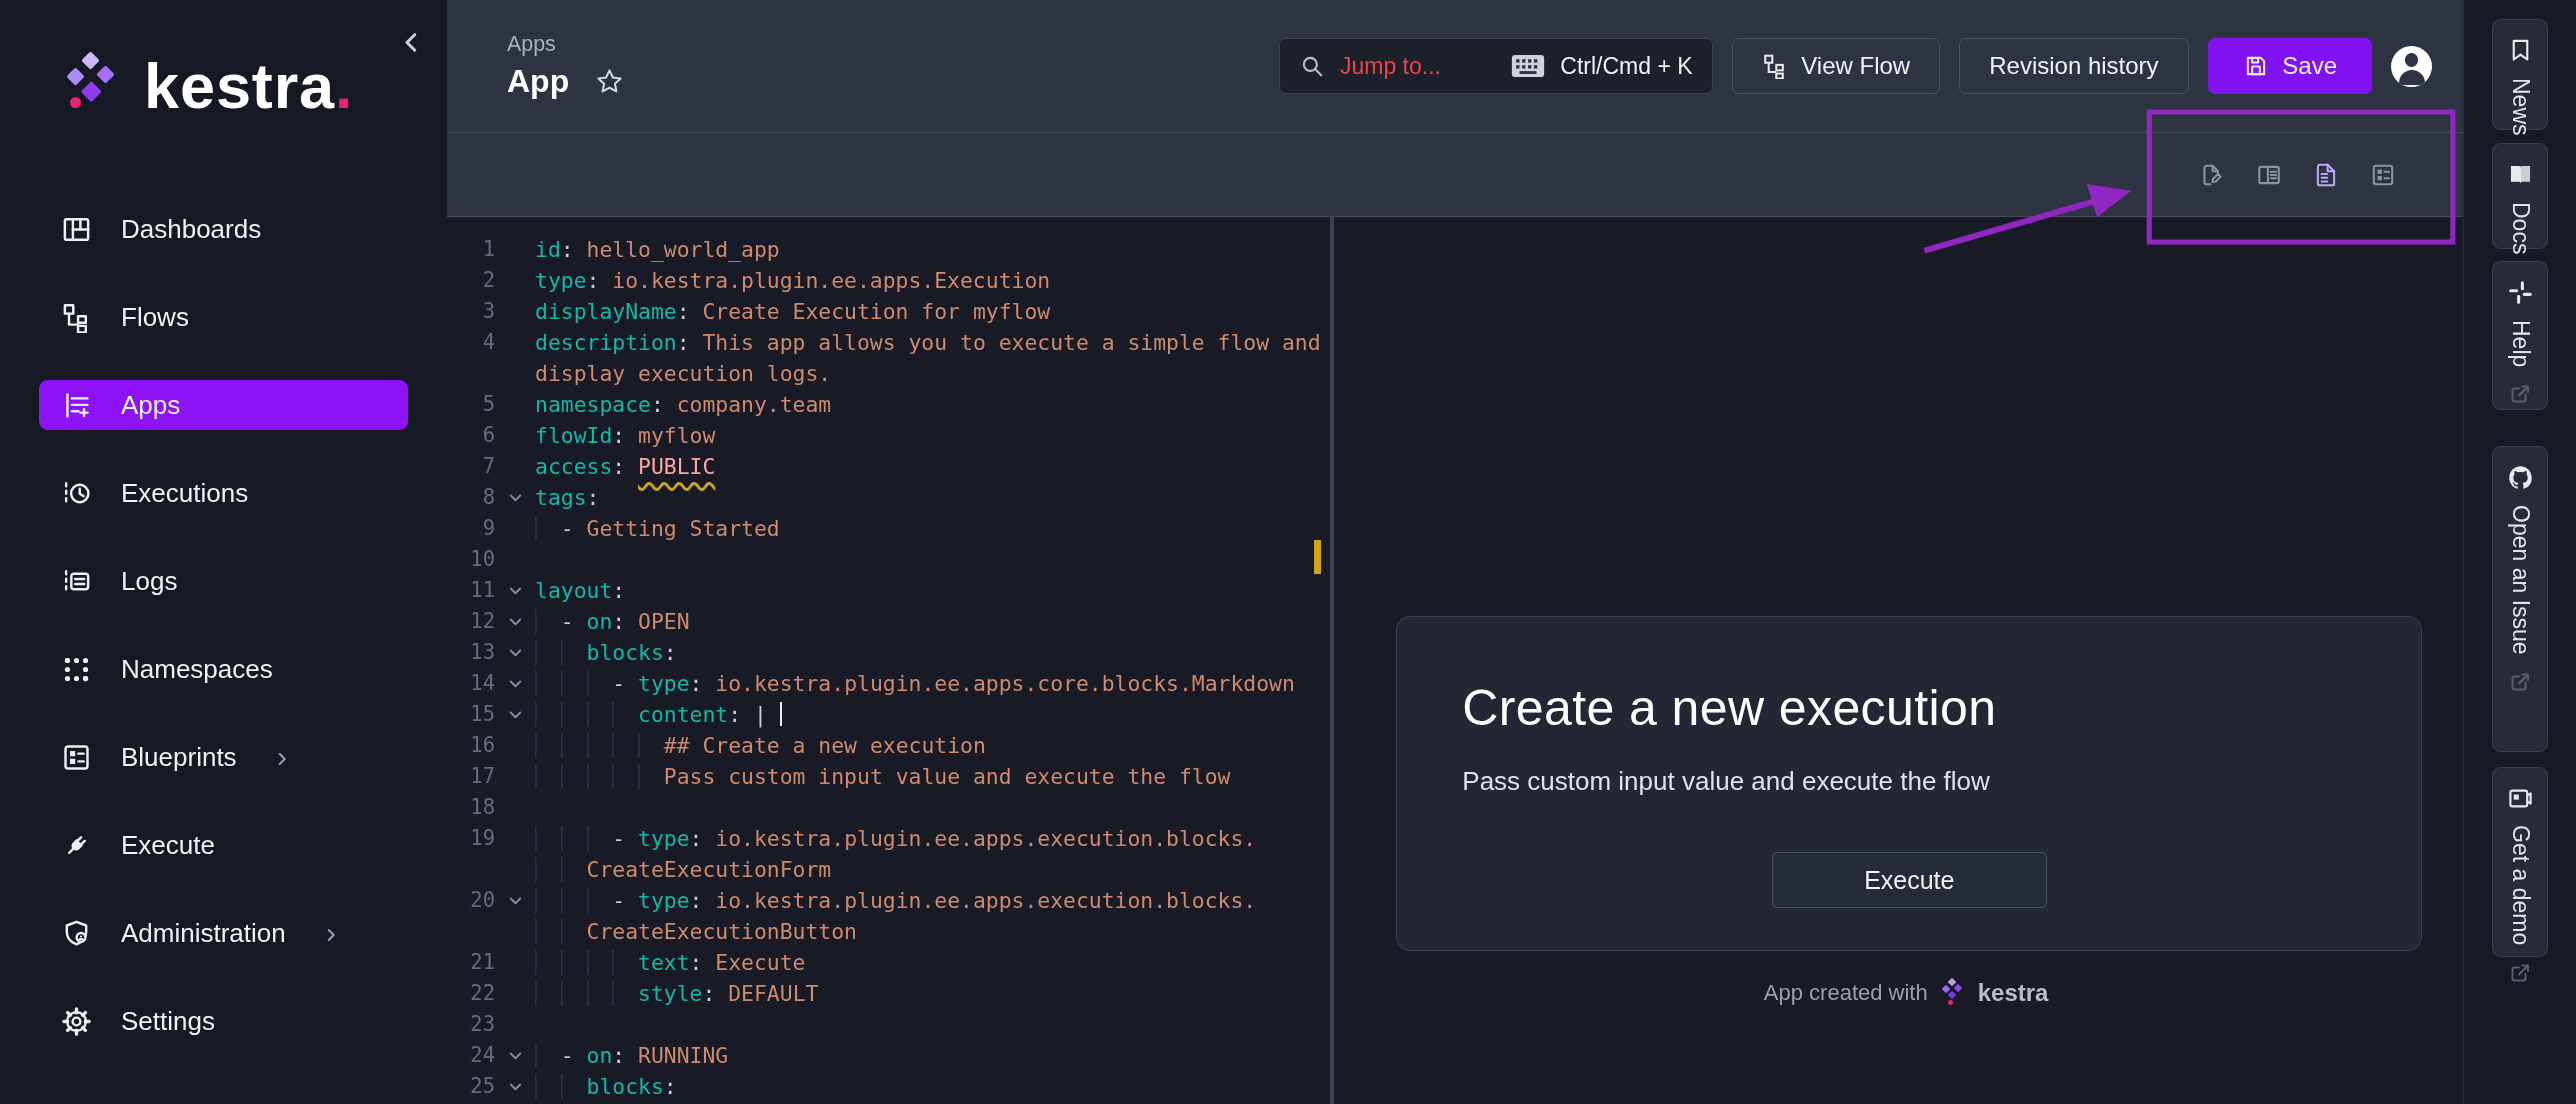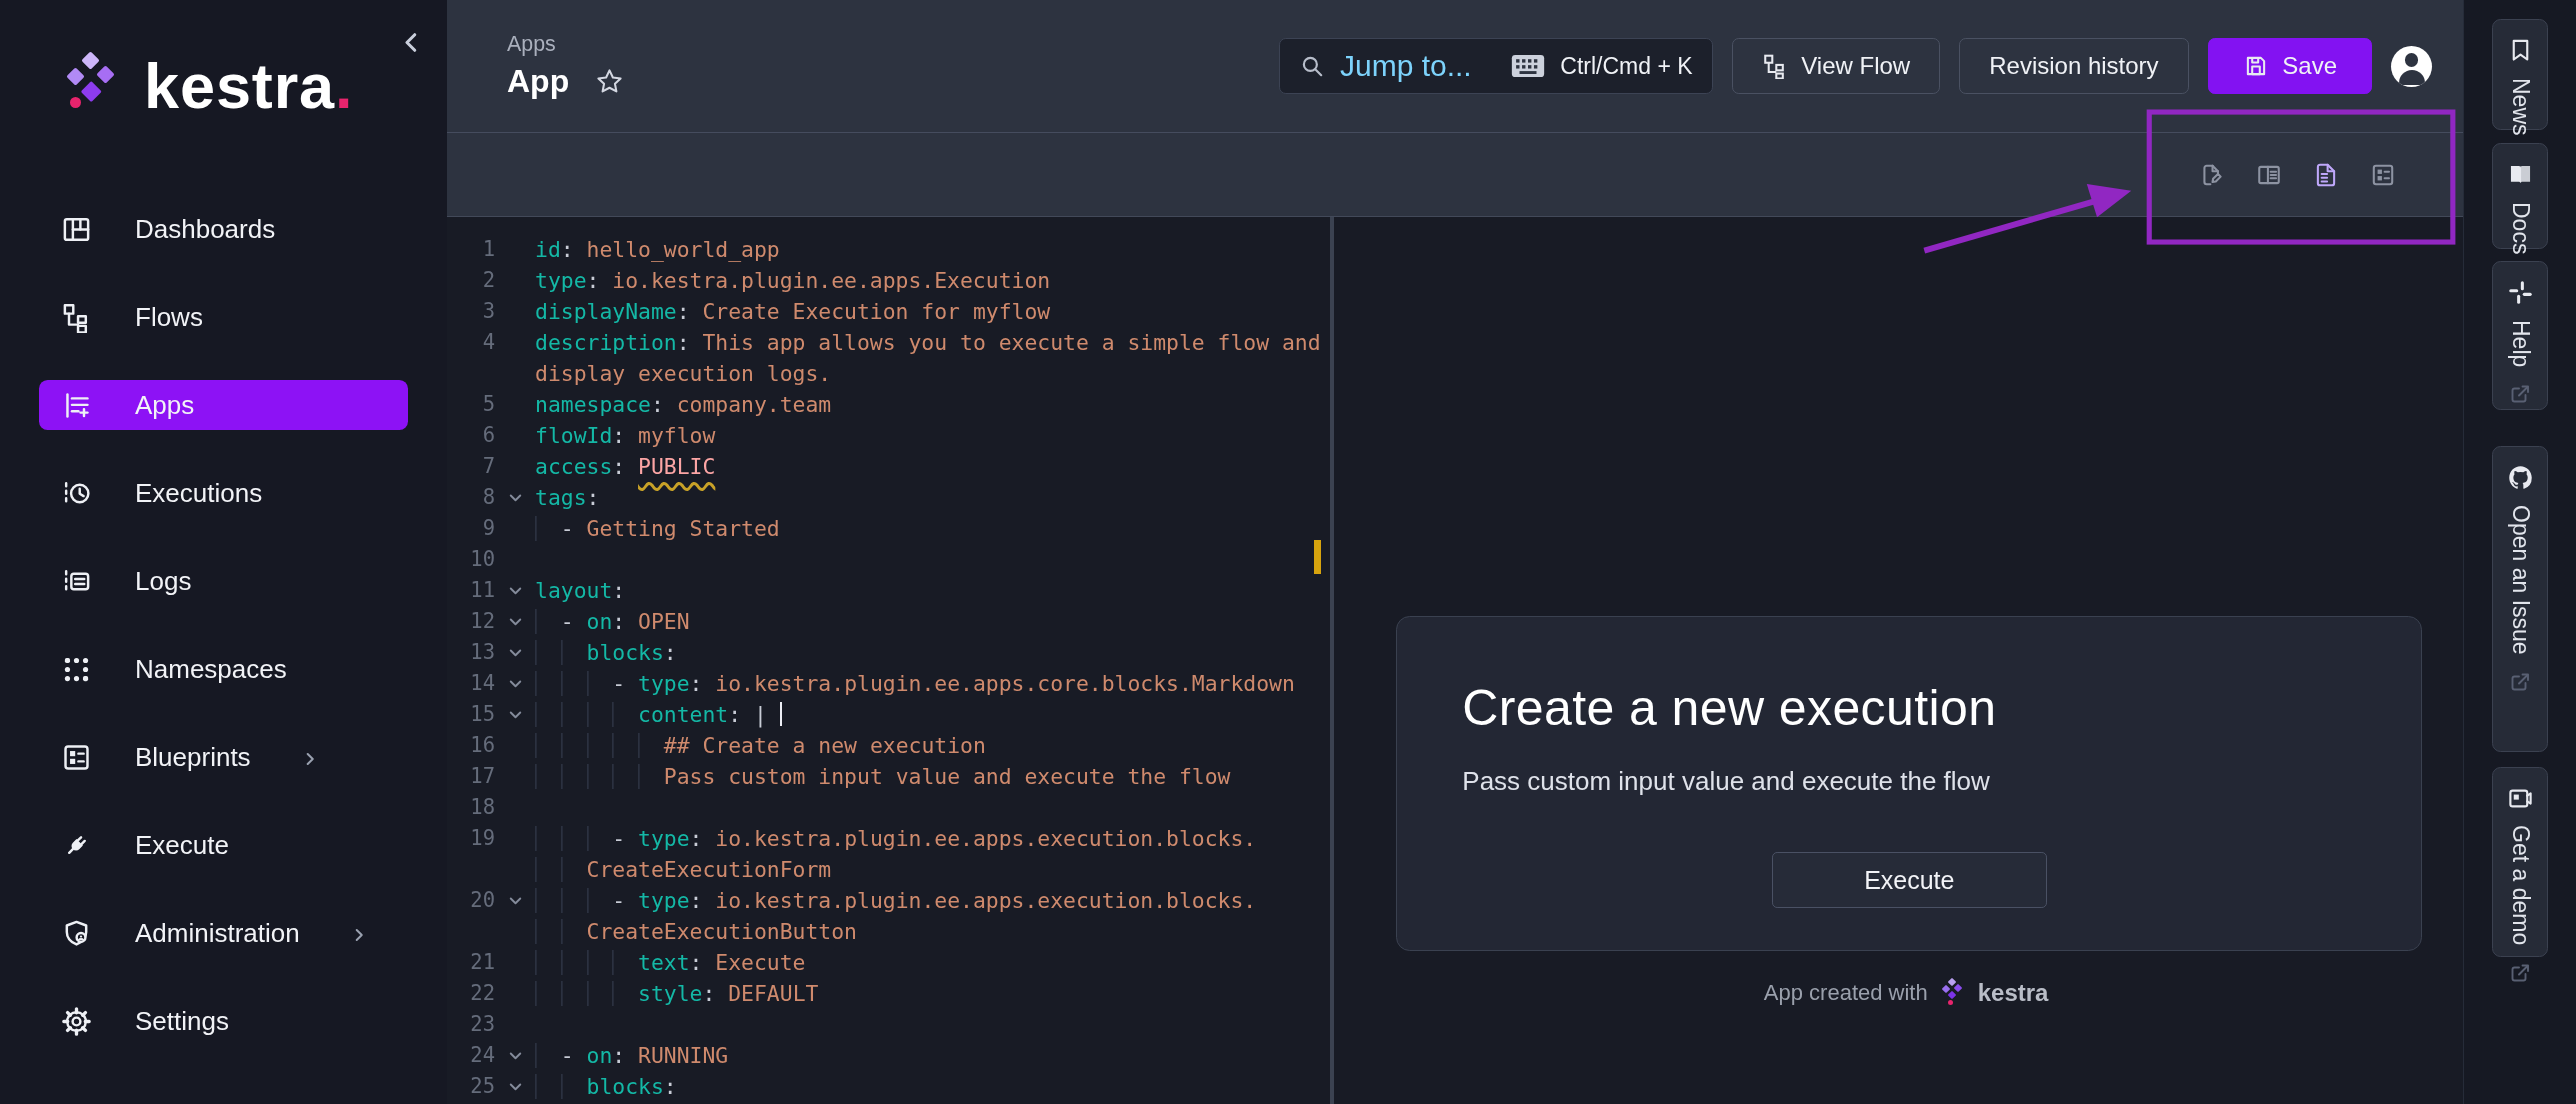--- a/index.html
+++ b/index.html
@@ -15,40 +15,40 @@
   .logo-mark i { position:absolute; display:block; }
   .dm { width:13px; height:13px; transform:rotate(45deg); border-radius:1.7px; }
   .d1 { left:24px; top:1.7px;  background:#cdb6f9; }
   .d2 { left:8.6px; top:17px; background:#b18af5; }
   .d3 { left:39px; top:15.4px; background:#a76ef3; }
   .d4 { left:24px; top:31px; width:14.5px; height:14.5px; background:#8d3cee; }
   .dot { left:10.3px; top:44px; width:11px; height:11px; border-radius:50%; background:#e8246d; }
   .logo-word { font-size:63px; font-weight:bold; color:#ffffff; letter-spacing:0.9px; }
   .logo-word em { font-style:normal; color:#e8246d; }
   .nav { margin-top:82px; padding:0 39px; display:flex; flex-direction:column; gap:38px; }
-  .nav-item { display:flex; align-items:center; gap:43px; height:50px; padding:0 22px; border-radius:8.6px; cursor:pointer; }
+  .nav-item { display:flex; align-items:center; gap:29px; height:50px; padding:0 22px; border-radius:8.6px; cursor:pointer; }
   .nav-item .nicon { width:31px; height:31px; color:#eef0f5; flex:0 0 auto; }
   .nav-item .nlabel { font-size:26px; color:#f2f3f7; }
   .nav-item .nchev { width:22px; height:22px; color:#9aa1b0; margin-left:5.1px; margin-top:3.4px; }
   .nav-item.active { background:#8d12f5; }
   svg { display:block; width:100%; height:100%; }
 
   
   .main { position:relative; width:2016px; height:100%; display:flex; flex-direction:column; }
   .hdr { height:133px; background:#2d3340; border-bottom:1.7px solid #454c5e; display:flex; align-items:center; padding:0 31px 0 60px; flex:0 0 auto; }
   .crumbs { display:flex; flex-direction:column; justify-content:center; gap:6.8px; }
   .crumb { font-size:21.4px; color:#aab0bd; }
   .title-row { display:flex; align-items:center; gap:26px; }
   .page-title { font-size:32px; font-weight:bold; color:#ffffff; }
   .star { width:29px; height:29px; color:#d4d8e2; cursor:pointer; }
   .hdr-right { margin-left:auto; display:flex; align-items:center; gap:19px; }
   .jump { display:flex; align-items:center; gap:15.4px; width:434px; height:56px; background:#1c202b;
     border:1.7px solid #3c4354; border-radius:6.8px; padding:0 19px; cursor:text; }
   .jump .sic { width:26px; height:26px; color:#b7bdca; flex:0 0 auto; }
-  .jump .ph { font-size:30px; color:#7dd3fc; }
+  .jump .ph { font-size:23px; color:#ef4444; }
   .jump .kb { margin-left:auto; width:34px; height:24px; flex:0 0 auto; }
   .jump .sc { font-size:23px; color:#f0f2f6; white-space:nowrap; }
   .btn { display:flex; align-items:center; justify-content:center; gap:13.7px; height:56px; padding:0 29px;
     background:transparent; border:1.7px solid #4a5162; border-radius:6.8px; font-size:24px; color:#f0f2f6; cursor:pointer; white-space:nowrap; }
   .btn .bic { width:26px; height:26px; color:#e8eaf0; }
   .btn.save { background:#8312f2; border-color:#8312f2; padding:0 34px; }
   .avatar { width:41px; height:41px; border-radius:50%; background:#ffffff; position:relative; overflow:hidden; cursor:pointer; flex:0 0 auto; }
   .avatar i { position:absolute; background:#2d3340; display:block; }
   .av-head { width:13.7px; height:13.7px; border-radius:50%; left:13.7px; top:7.7px; }
   .av-body { width:26px; height:15.4px; border-radius:13.7px 13.7px 0 0; left:7.7px; top:24px; }

